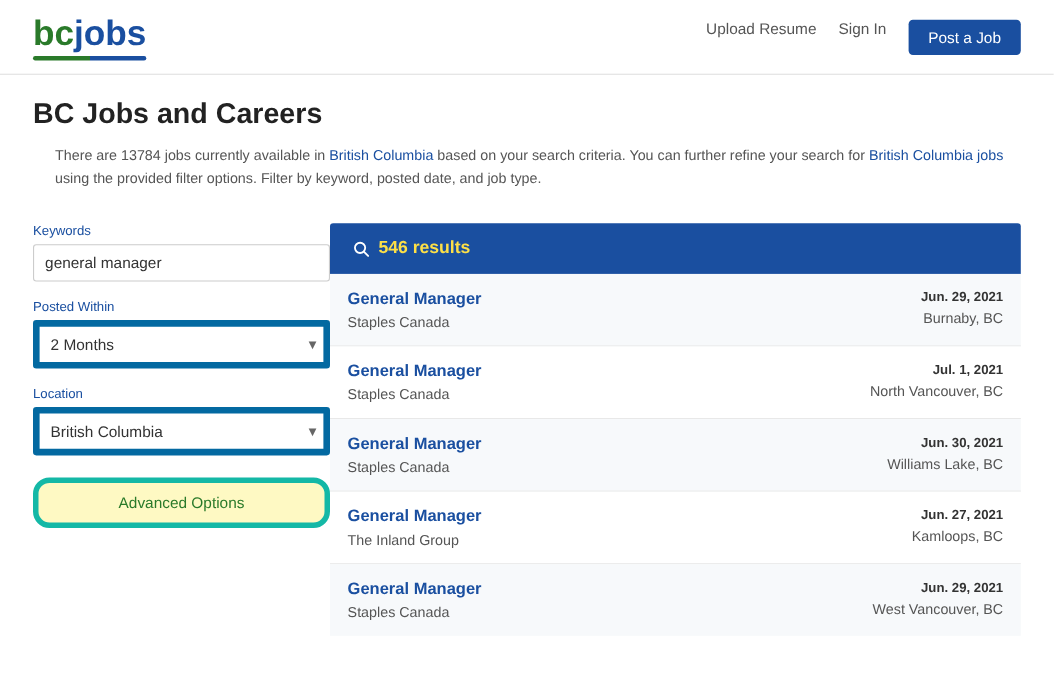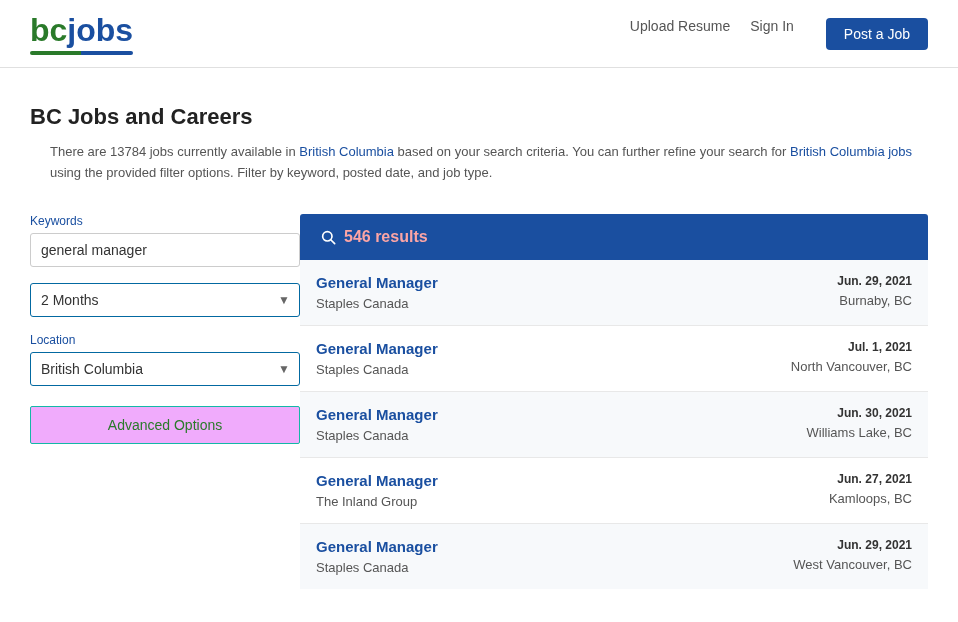--- a/index.html
+++ b/index.html
@@ -40,33 +40,31 @@
       font-size: 14px;
     }
     .btn-post-job {
       background: #1a4fa0;
       color: #fff;
       border: none;
       padding: 8px 18px;
       border-radius: 4px;
       font-size: 14px;
       cursor: pointer;
-      margin-left: 12px;
     }
 
     
     .page-header {
       padding: 20px 30px 10px;
     }
     .page-title {
-      font-size: 22px;
+      font-size: 26px;
       font-weight: bold;
       color: #222;
       margin-bottom: 12px;
-      margin-top: 16px;
     }
     .page-description {
       font-size: 13px;
       color: #555;
       line-height: 1.6;
       max-width: 920px;
       margin-left: 20px;
     }
     .page-description a {
       color: #1a4fa0;
@@ -101,57 +99,57 @@
       font-size: 14px;
       color: #333;
       outline: none;
     }
     .filter-select-wrapper {
       position: relative;
     }
     .filter-select {
       width: 100%;
       padding: 8px 30px 8px 10px;
-      border: 1px solid #0369a1;
+      border: 6px solid #0369a1;
       border-radius: 3px;
       font-size: 14px;
       color: #333;
       appearance: none;
       background: #fff;
       cursor: pointer;
       outline: none;
     }
     .select-arrow {
       position: absolute;
       right: 10px;
       top: 50%;
       transform: translateY(-50%);
       pointer-events: none;
       color: #666;
       font-size: 12px;
     }
     .btn-advanced {
       width: 100%;
       padding: 10px;
-      border: 1px solid #14b8a6;
-      background: #f0abfc;
+      border: 5px solid #14b8a6;
+      background: #fef9c3;
       color: #2a7a2a;
       font-size: 14px;
-      border-radius: 2px;
+      border-radius: 15px;
       cursor: pointer;
       margin-top: 4px;
     }
 
     
     .results-panel {
       flex: 1;
     }
     .results-header {
       background: #1a4fa0;
-      color: #fca5a5;
+      color: #fde047;
       padding: 14px 20px;
       font-size: 16px;
       font-weight: bold;
       border-radius: 3px 3px 0 0;
       display: flex;
       align-items: center;
       gap: 8px;
     }
     .results-header .search-icon-svg {
       width: 16px;
@@ -229,20 +227,21 @@
 </div>
 
 <div class="main-content">
 
   <aside class="sidebar">
     <div class="filter-group">
       <label class="filter-label">Keywords</label>
       <input class="filter-input" type="text" value="general manager" style="">
     </div>
     <div class="filter-group">
+      <label class="filter-label">Posted Within</label>
       <div class="filter-select-wrapper">
         <select class="filter-select">
           <option>2 Months</option>
           <option>1 Week</option>
           <option>2 Weeks</option>
           <option>1 Month</option>
           <option>3 Months</option>
           <option>6 Months</option>
           <option>1 Year</option>
           <option>Any Time</option>

